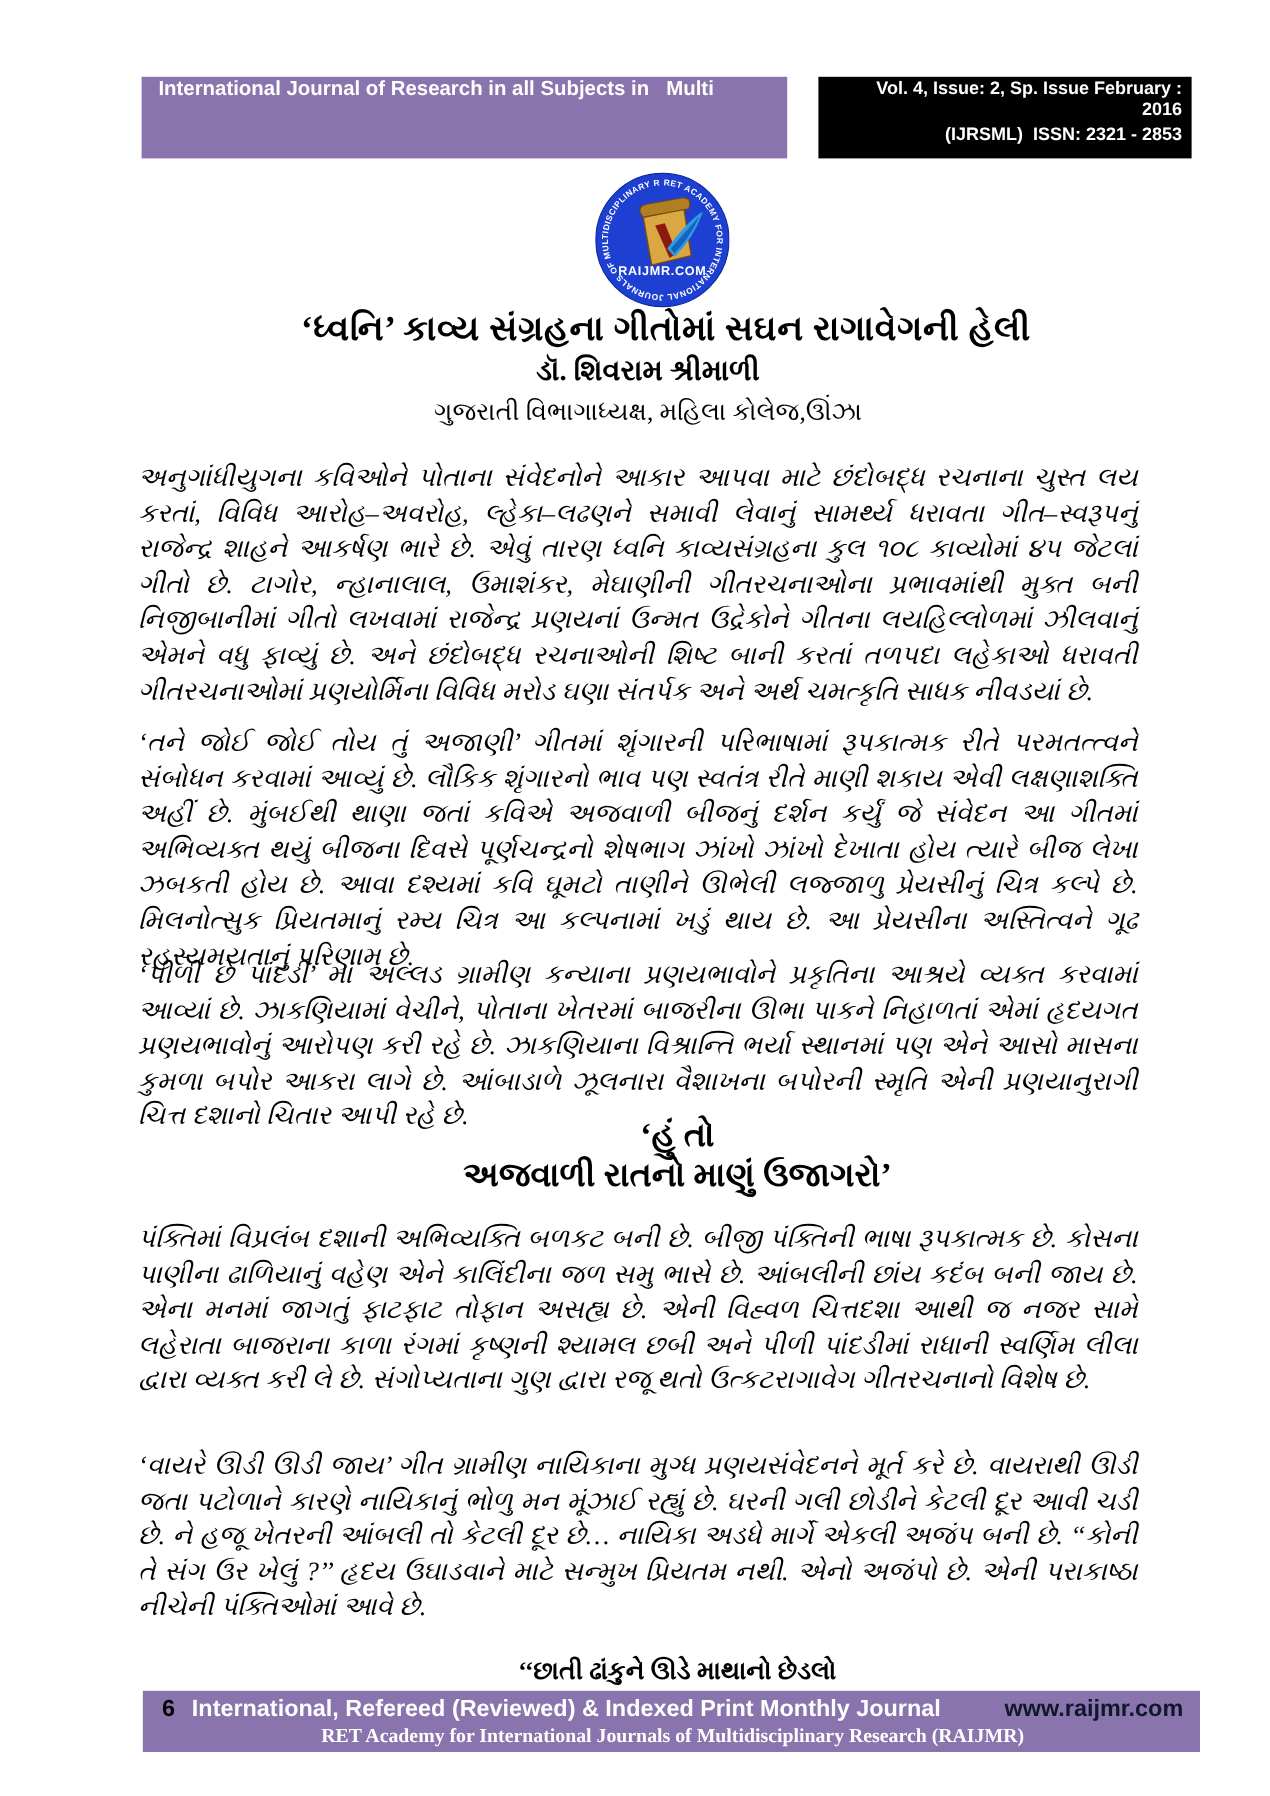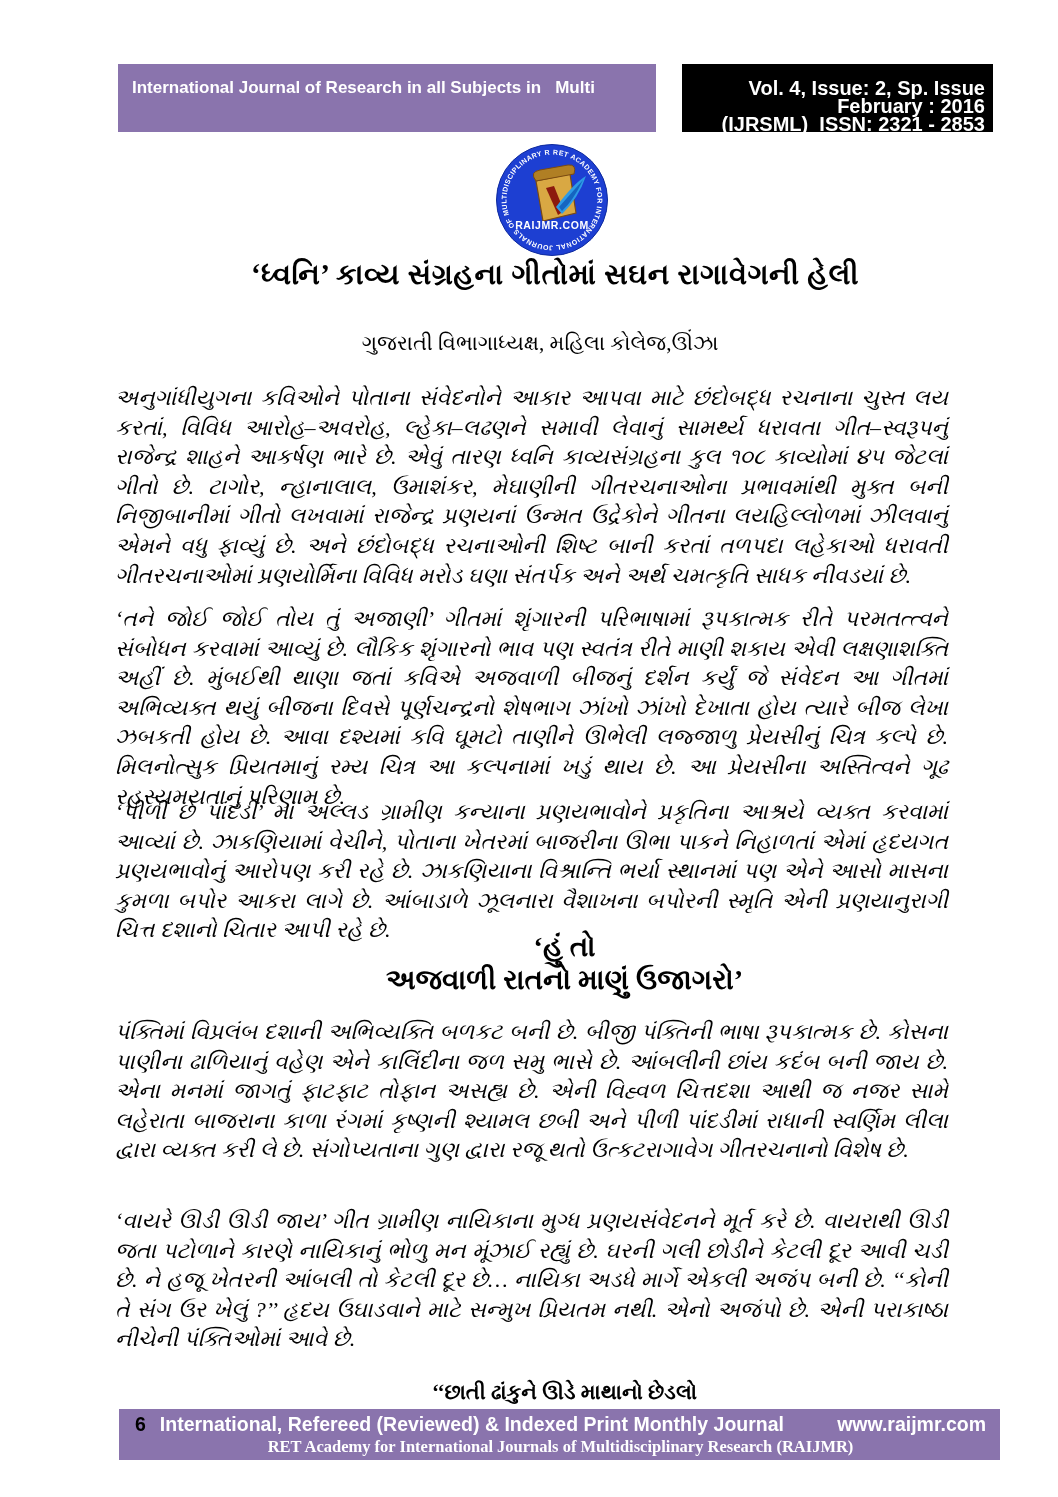--- a/index.html
+++ b/index.html
@@ -5,24 +5,24 @@
   html,body { margin:0; padding:0; background:#ffffff; }
   .page {
     position:relative; width:1058px; height:1497px; background:#ffffff;
     font-family:"Liberation Serif", serif; color:#000; overflow:hidden;
   }
   
   .hdr {
     position:absolute; top:64px; height:68px; box-sizing:border-box;
     font-family:"Liberation Sans", sans-serif; font-weight:bold; color:#fff;
     display:flex; flex-direction:column; justify-content:space-between;
-    padding:15px 12px 10px 14px; font-size:17px; line-height:18px;
+    padding:1px 12px 10px 14px; font-size:17px; line-height:18px;
   }
   .hdr-left  { left:118px; width:538px; background:#8a74ad; }
-  .hdr-right { left:682px; width:311px; background:#000000; text-align:right; font-size:20px; padding-right:8px;}
+  .hdr-right { left:682px; width:311px; background:#000000; text-align:right; font-size:15px; padding-right:8px;}
   
   .logo { position:absolute; left:496px; top:143px; width:112px; height:114px; }
   
   .title {
     position:absolute; left:60px; top:243px; width:960px; margin:15px;
     text-align:center; font-size:29px; font-weight:bold; letter-spacing:0.5px;
   }
   .author {
     position:absolute; left:60px; top:297px; width:960px;
     text-align:center; font-size:24px; font-weight:bold;
@@ -49,21 +49,21 @@
   .v2 { top:1374px; font-size:21px; line-height:36px; }
   
   .footer {
     position:absolute; left:119px; top:1409px; width:881px; height:51px;
     background:#8a74ad; box-sizing:border-box; padding:3px 14px 0 16px;
     font-family:"Liberation Sans", sans-serif; color:#fff;
   }
   .f-row1 { display:flex; align-items:baseline; font-weight:bold; font-size:19.5px; line-height:24px; }
   .f-num  { color:#000; margin-right:14px; }
   .f-text { flex:0 0 auto; }
-  .f-web  { margin-left:auto; color:#ffffff; }
+  .f-web  { margin-left:auto; color:#0f172a; }
   .f-row2 {
     text-align:center; font-family:"Liberation Serif", serif;
     font-weight:bold; font-size:16.5px; line-height:22px;
   }
 </style>
 </head>
 <body>
 
 <div class="page">
 
@@ -89,20 +89,21 @@
         <path d="M40 38 q -7 -9 4 -11 l 28 -5 q 9 -1 6 9 Z" fill="#b07f24" stroke="#7a4a12" stroke-width="1"></path>
         <path d="M50 45 L62 72 L68 68 L58 43 Z" fill="#8c1a0e"></path>
         <path d="M60 64 Q 78 40 90 33 Q 82 56 66 71 Z" fill="#2e9be6"></path>
         <path d="M63 64 Q 78 47 87 37 Q 77 58 66 68 Z" fill="#1565c0"></path>
       </g>
       <text x="56" y="86" text-anchor="middle" font-family="Liberation Sans, sans-serif" font-size="10.5" font-weight="bold" fill="#ffffff" letter-spacing="0.6">RAIJMR.COM</text>
     </svg>
   </div>
 
   <h1 class="title">‘ધ્વનિ’ કાવ્ય સંગ્રહના ગીતોમાં  સઘન  રાગાવેગની હેલી</h1>
+  <div class="author">ડૉ. શિવરામ શ્રીમાળી</div>
   <div class="affil">ગુજરાતી વિભાગાધ્યક્ષ, મહિલા કોલેજ,ઊંઝા</div>
 
   <p class="body p1">અનુગાંધીયુગના કવિઓને પોતાના સંવેદનોને આકાર આપવા માટે છંદોબદ્ધ રચનાના ચુસ્ત લય કરતાં, વિવિધ આરોહ–અવરોહ, લ્હેકા–લઢણને સમાવી લેવાનું સામર્થ્ય ધરાવતા ગીત–સ્વરૂપનું રાજેન્દ્ર શાહને આકર્ષણ ભારે છે. એવું તારણ ધ્વનિ કાવ્યસંગ્રહના કુલ ૧૦૮ કાવ્યોમાં ૪૫ જેટલાં ગીતો છે. ટાગોર, ન્હાનાલાલ, ઉમાશંકર, મેઘાણીની ગીતરચનાઓના પ્રભાવમાંથી મુક્ત બની નિજીબાનીમાં ગીતો લખવામાં રાજેન્દ્ર પ્રણયનાં ઉન્મત ઉદ્રેકોને ગીતના લયહિલ્લોળમાં ઝીલવાનું એમને વધુ ફાવ્યું છે. અને છંદોબદ્ધ રચનાઓની શિષ્ટ બાની કરતાં તળપદા લહેકાઓ ધરાવતી ગીતરચનાઓમાં પ્રણયોર્મિના વિવિધ મરોડ ઘણા સંતર્પક અને અર્થ ચમત્કૃતિ સાધક નીવડયાં છે.</p>
   <p class="body p2">‘તને જોઈ જોઈ તોય તું અજાણી’ ગીતમાં શૃંગારની પરિભાષામાં  રૂપકાત્મક રીતે પરમતત્ત્વને સંબોધન કરવામાં આવ્યું છે. લૌકિક શૃંગારનો ભાવ પણ સ્વતંત્ર રીતે માણી શકાય એવી લક્ષણાશક્તિ અહીં છે. મુંબઈથી થાણા જતાં કવિએ અજવાળી બીજનું દર્શન કર્યું જે સંવેદન આ ગીતમાં અભિવ્યક્ત થયું બીજના દિવસે પૂર્ણચન્દ્રનો શેષભાગ ઝાંખો ઝાંખો દેખાતા હોય ત્યારે બીજ લેખા ઝબકતી હોય છે. આવા દશ્યમાં કવિ ઘૂમટો તાણીને ઊભેલી લજ્જાળુ પ્રેયસીનું ચિત્ર કલ્પે છે. મિલનોત્સુક પ્રિયતમાનું રમ્ય ચિત્ર આ કલ્પનામાં ખડું થાય છે. આ પ્રેયસીના અસ્તિત્વને ગૂઢ રહસ્યમયતાનું પરિણામ છે.</p>
   <p class="body p3">‘પીળી છે પાંદડી’ માં અલ્લડ ગ્રામીણ કન્યાના પ્રણયભાવોને પ્રકૃતિના આશ્રયે વ્યક્ત કરવામાં આવ્યાં છે. ઝાકણિયામાં વેચીને, પોતાના ખેતરમાં બાજરીના ઊભા પાકને નિહાળતાં એમાં હૃદયગત પ્રણયભાવોનું  આરોપણ કરી રહે છે. ઝાકણિયાના વિશ્રાન્તિ ભર્યા સ્થાનમાં પણ એને આસો માસના કુમળા બપોર આકરા લાગે છે. આંબાડાળે ઝૂલનારા વૈશાખના બપોરની સ્મૃતિ એની પ્રણયાનુરાગી ચિત્ત દશાનો ચિતાર આપી રહે છે.</p>
 
   <div class="verse v1">
     <div>‘હું તો</div>
     <div>અજવાળી રાતનો માણું ઉજાગરો’</div>
   </div>

